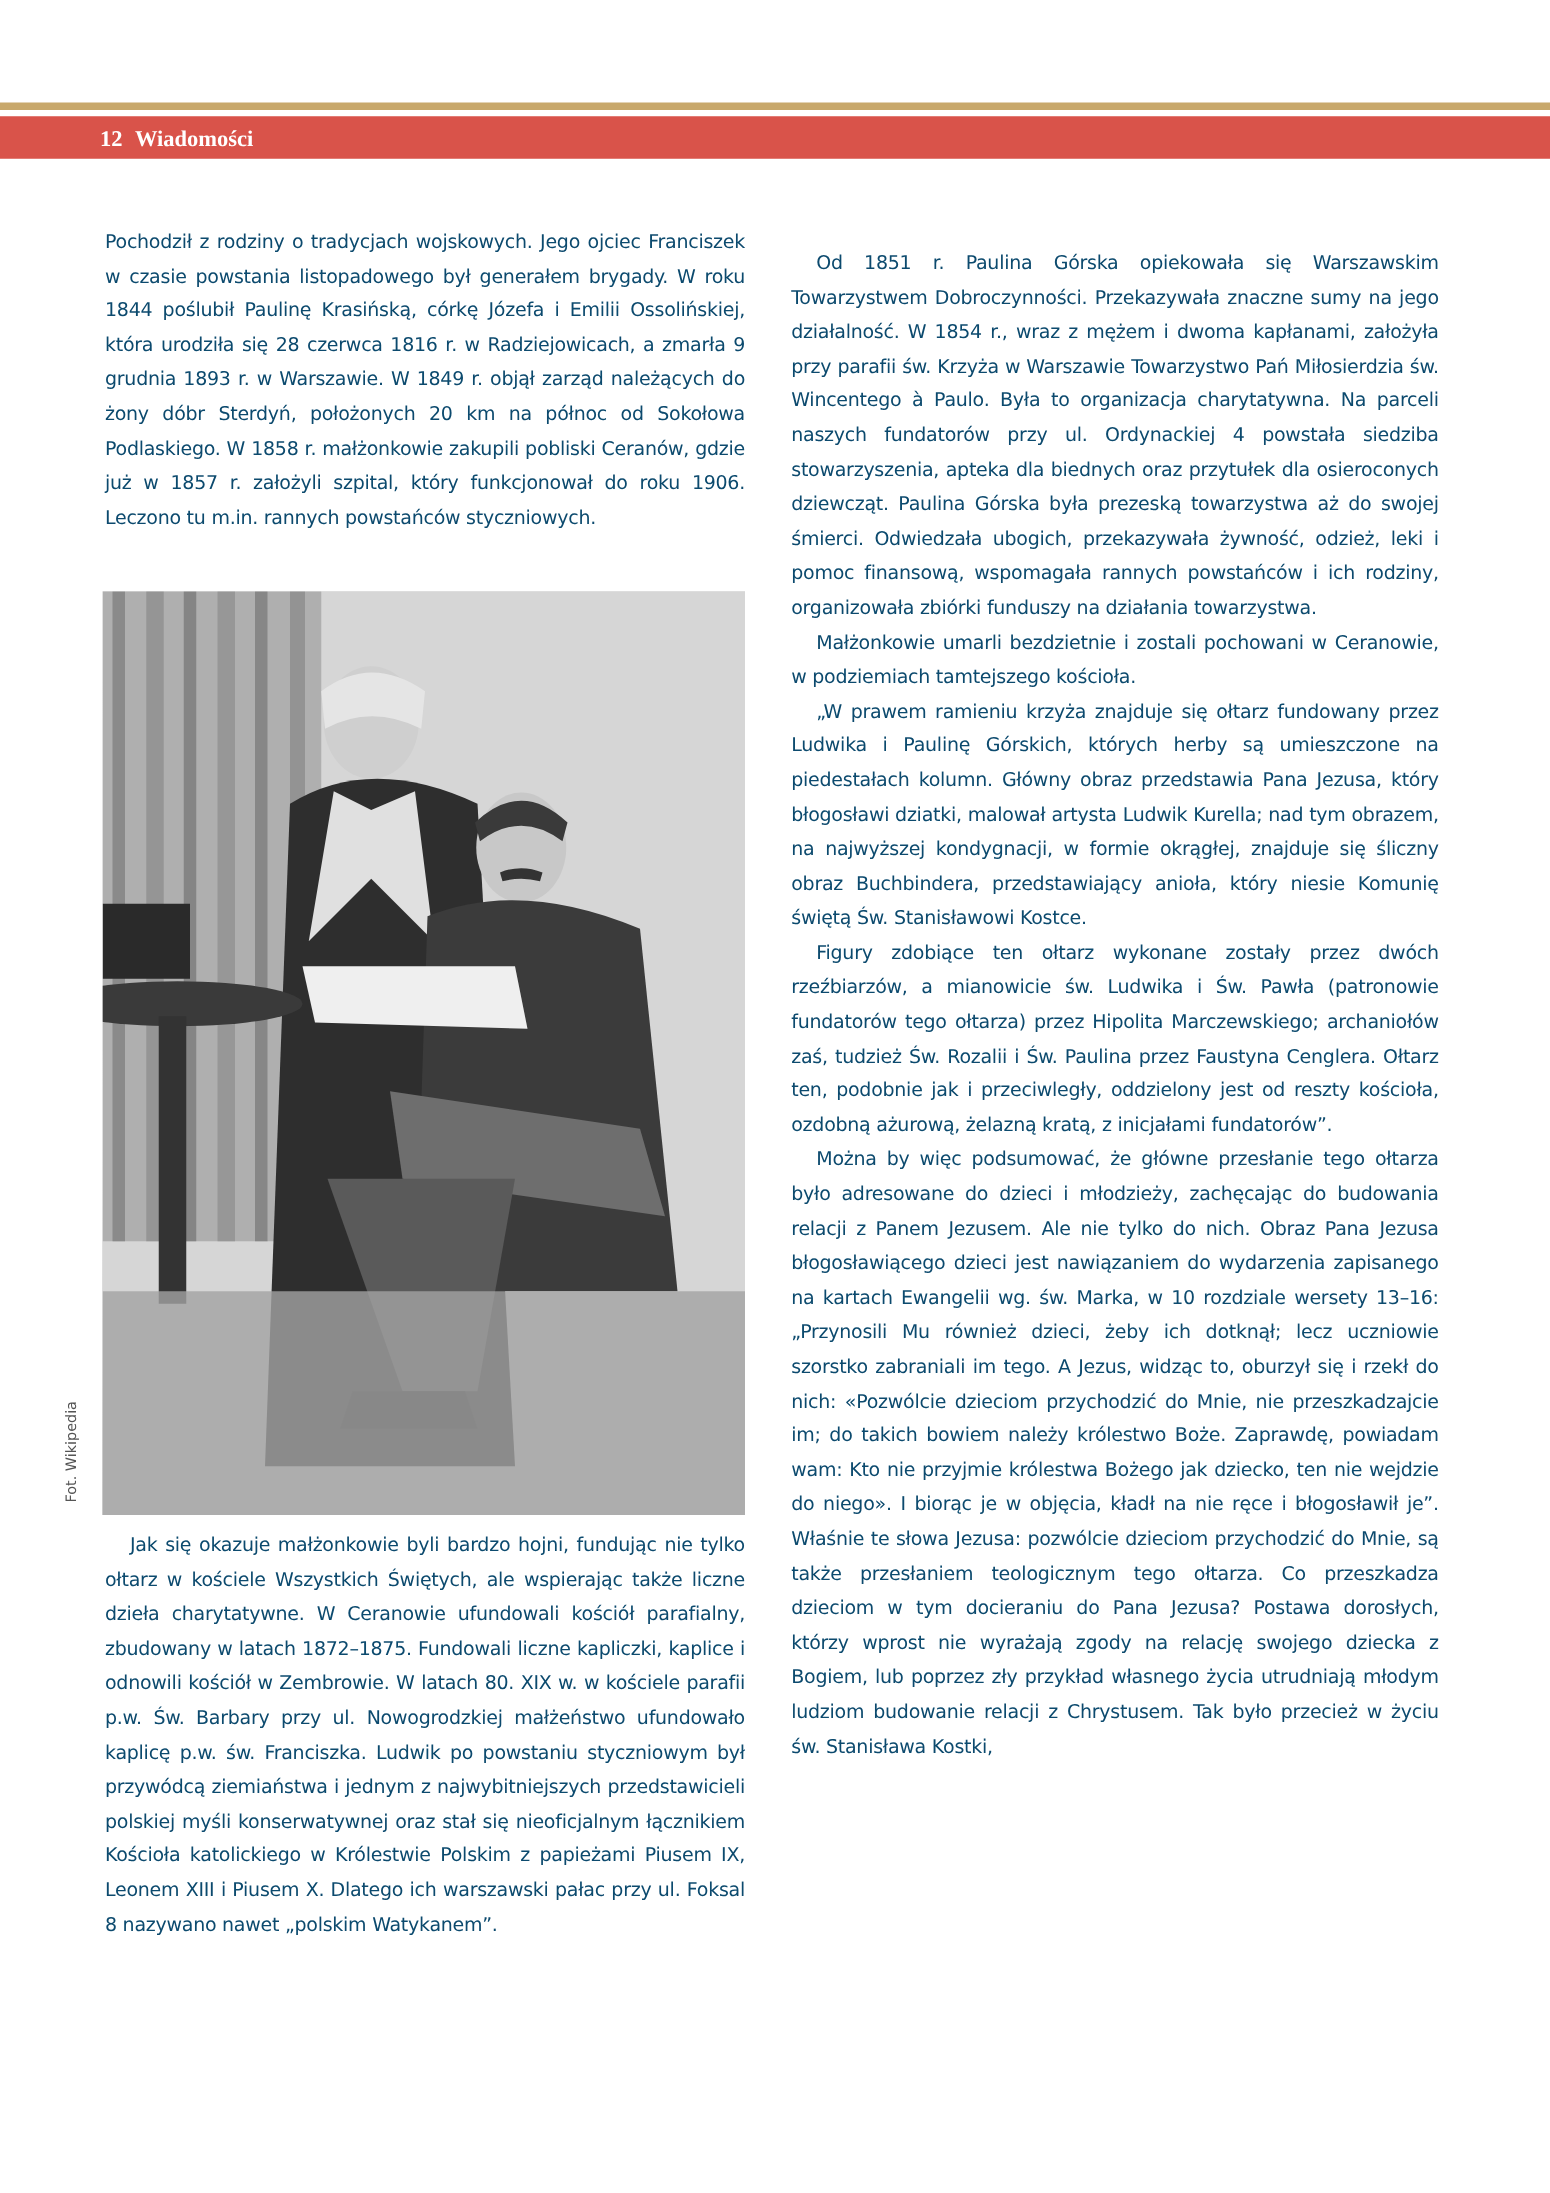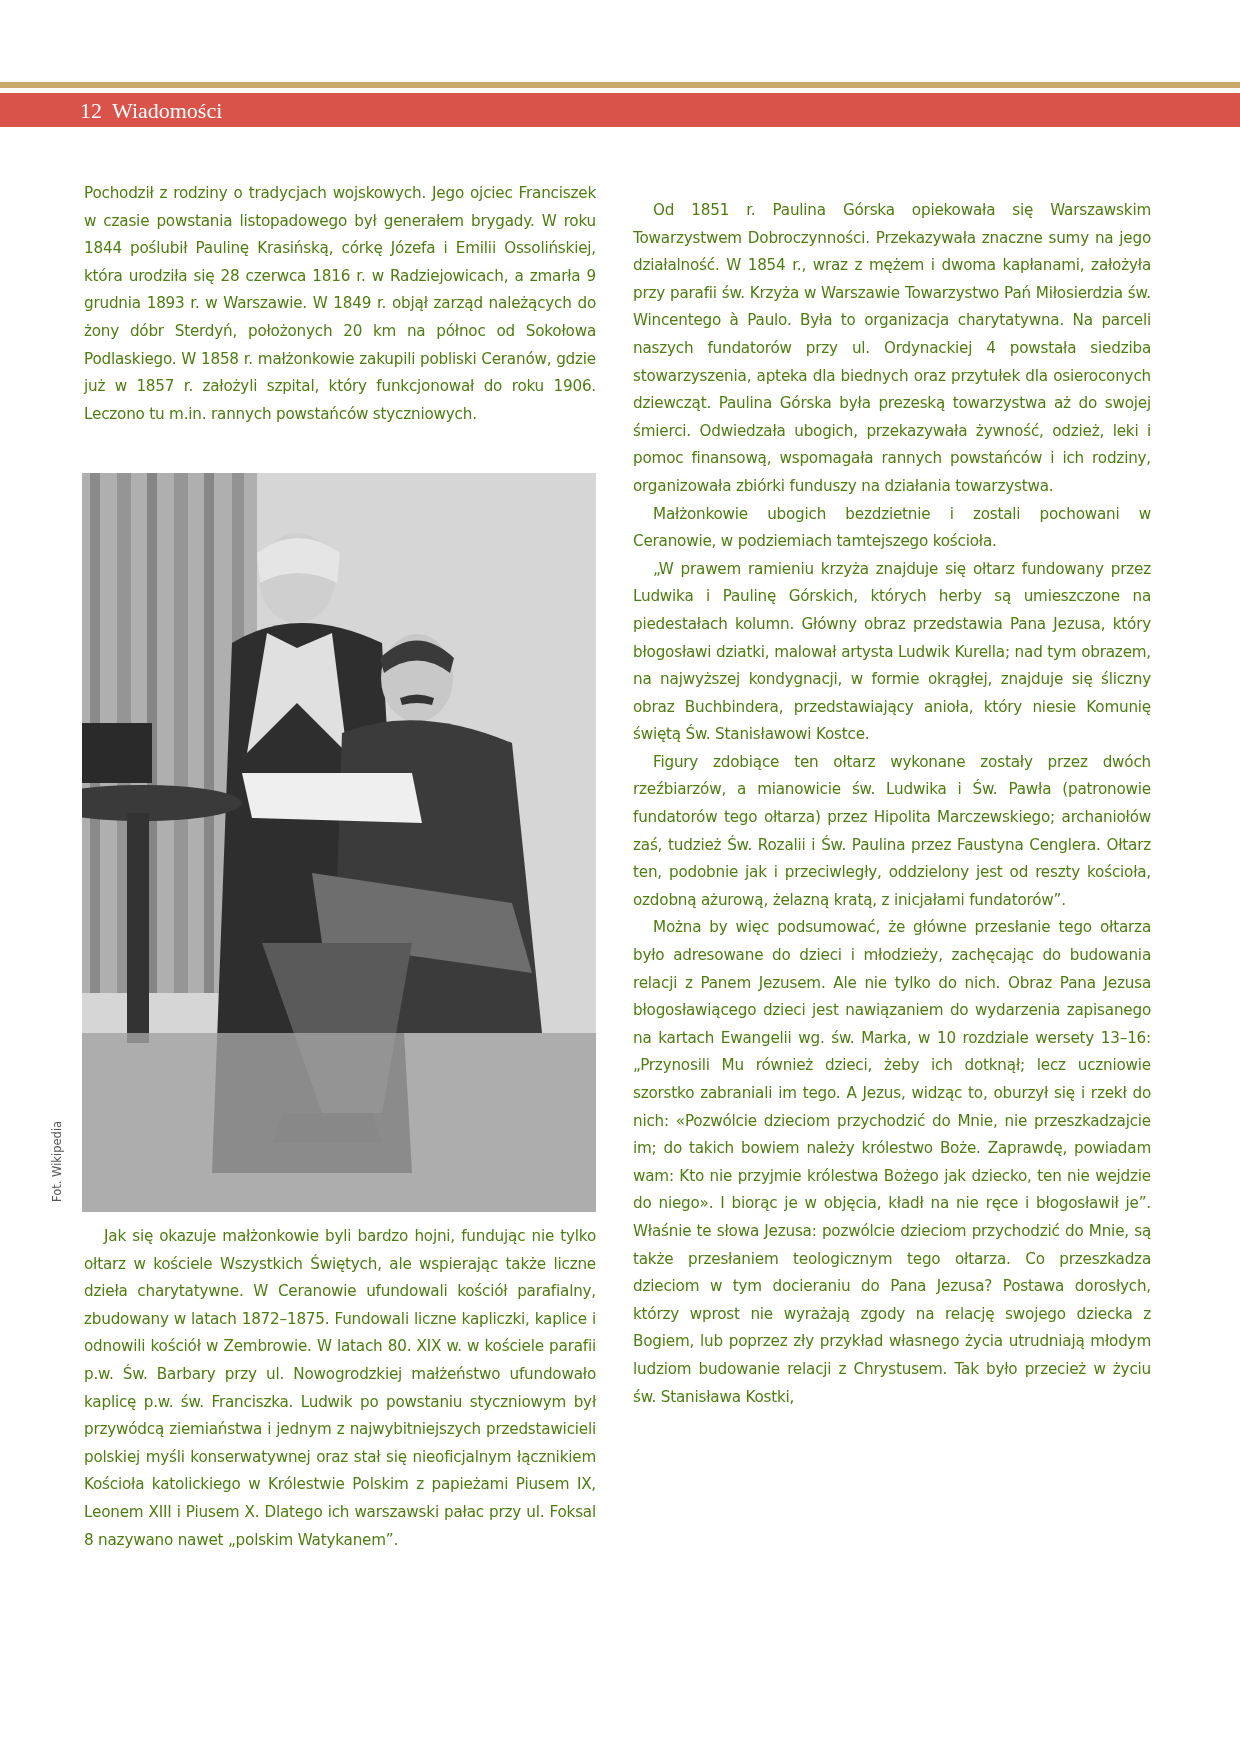--- a/index.html
+++ b/index.html
@@ -1,23 +1,23 @@
 <!DOCTYPE html>
 <html><head>
 <meta charset="utf-8">
 <style>
   html, body { margin: 0; padding: 0; background: #ffffff; }
   body { width: 1240px; height: 1754px; position: relative; overflow: hidden; }
   .gold-rule { position: absolute; left: 0; top: 82px; width: 1240px; height: 6px; background: #c8a86b; }
   .header-bar { position: absolute; left: 0; top: 93px; width: 1240px; height: 34px; background: #d9534a; }
   .header-text { position: absolute; left: 80px; top: 93px; height: 34px; line-height: 36px; color: #ffffff;
-    font-family: "Liberation Serif", "DejaVu Serif", serif; font-size: 22px; white-space: nowrap; }
+    font-family: "Liberation Serif", "DejaVu Serif", serif; font-size: 18px; white-space: nowrap; font-weight: bold; }
   .header-text .num { margin-right: 10px; }
   .col { position: absolute; font-family: "DejaVu Sans", "Liberation Sans", sans-serif; font-size: 15.2px;
-    line-height: 27.6px; color: #4d7c0f; text-align: justify; letter-spacing: -0.2px; }
+    line-height: 27.6px; color: #0c4a6e; text-align: justify; letter-spacing: -0.2px; }
   .col p { margin: 0; }
   .col p.indent { text-indent: 20px; }
   .col-left-top { left: 84px; top: 180px; width: 512px; }
   .col-left-bottom { left: 84px; top: 1223px; width: 512px; }
   .col-right { left: 633px; top: 180px; width: 518px; margin-top: 17px; }
   .col em { font-style: italic; }
   .photo { position: absolute; left: 82px; top: 473px; width: 514px; height: 739px; overflow: hidden;
     background: linear-gradient(180deg, #d8d8d8 0%, #cfcfcf 60%, #9a9a9a 100%); }
   .credit { position: absolute; left: 50px; top: 1202px; transform: rotate(-90deg); transform-origin: left top;
     font-family: "DejaVu Sans", "Liberation Sans", sans-serif; font-size: 11.5px; color: #555; white-space: nowrap; }
@@ -72,17 +72,17 @@
   </svg>
 </div>
 <div class="credit">Fot. Wikipedia</div>
 
 <div class="col col-left-bottom">
   <p class="indent">Jak się okazuje małżonkowie byli bardzo hojni, fundując nie tylko ołtarz w kościele Wszystkich Świętych, ale wspierając także liczne dzieła charytatywne. W Ceranowie ufundowali kościół parafialny, zbudowany w latach 1872–1875. Fundowali liczne kapliczki, kaplice i odnowili kościół w Zembrowie. W latach 80. XIX w. w kościele parafii p.w. Św. Barbary przy ul. Nowogrodzkiej małżeństwo ufundowało kaplicę p.w. św. Franciszka. Ludwik po powstaniu styczniowym był przywódcą ziemiaństwa i jednym z najwybitniejszych przedstawicieli polskiej myśli konserwatywnej oraz stał się nieoficjalnym łącznikiem Kościoła katolickiego w Królestwie Polskim z papieżami Piusem IX, Leonem XIII i Piusem X. Dlatego ich warszawski pałac przy ul. Foksal 8 nazywano nawet „polskim Watykanem”.</p>
 </div>
 
 <div class="col col-right">
   <p class="indent">Od 1851 r. Paulina Górska opiekowała się Warszawskim Towarzystwem Dobroczynności. Przekazywała znaczne sumy na jego działalność. W 1854 r., wraz z mężem i dwoma kapłanami, założyła przy parafii św. Krzyża w Warszawie Towarzystwo Pań Miłosierdzia św. Wincentego à Paulo. Była to organizacja charytatywna. Na parceli naszych fundatorów przy ul. Ordynackiej 4 powstała siedziba stowarzyszenia, apteka dla biednych oraz przytułek dla osieroconych dziewcząt. Paulina Górska była prezeską towarzystwa aż do swojej śmierci. Odwiedzała ubogich, przekazywała żywność, odzież, leki i pomoc finansową, wspomagała rannych powstańców i ich rodziny, organizowała zbiórki funduszy na działania towarzystwa.</p>
-  <p class="indent">Małżonkowie ubogich bezdzietnie i zostali pochowani w Ceranowie, w podziemiach tamtejszego kościoła.</p>
+  <p class="indent">Małżonkowie umarli bezdzietnie i zostali pochowani w Ceranowie, w podziemiach tamtejszego kościoła.</p>
   <p class="indent">„W prawem ramieniu krzyża znajduje się ołtarz fundowany przez Ludwika i Paulinę Górskich, których herby są umieszczone na piedestałach kolumn. Główny obraz przedstawia Pana Jezusa, który błogosławi dziatki, malował artysta Ludwik Kurella; nad tym obrazem, na najwyższej kondygnacji, w formie okrągłej, znajduje się śliczny obraz Buchbindera, przedstawiający anioła, który niesie Komunię świętą Św. Stanisławowi Kostce.</p>
   <p class="indent">Figury zdobiące ten ołtarz wykonane zostały przez dwóch rzeźbiarzów, a mianowicie św. Ludwika i Św. Pawła (patronowie fundatorów tego ołtarza) przez Hipolita Marczewskiego; archaniołów zaś, tudzież Św. Rozalii i Św. Paulina przez Faustyna Cenglera. Ołtarz ten, podobnie jak i przeciwległy, oddzielony jest od reszty kościoła, ozdobną ażurową, żelazną kratą, z inicjałami fundatorów”.</p>
   <p class="indent">Można by więc podsumować, że główne przesłanie tego ołtarza było adresowane do dzieci i młodzieży, zachęcając do budowania relacji z Panem Jezusem. Ale nie tylko do nich. Obraz Pana Jezusa błogosławiącego dzieci jest nawiązaniem do wydarzenia zapisanego na kartach Ewangelii wg. św. Marka, w 10 rozdziale wersety 13–16: „Przynosili Mu również dzieci, żeby ich dotknął; lecz uczniowie szorstko zabraniali im tego. A Jezus, widząc to, oburzył się i rzekł do nich: «Pozwólcie dzieciom przychodzić do Mnie, nie przeszkadzajcie im; do takich bowiem należy królestwo Boże. Zaprawdę, powiadam wam: Kto nie przyjmie królestwa Bożego jak dziecko, ten nie wejdzie do niego». I biorąc je w objęcia, kładł na nie ręce i błogosławił je”. Właśnie te słowa Jezusa: pozwólcie dzieciom przychodzić do Mnie, są także przesłaniem teologicznym tego ołtarza. Co przeszkadza dzieciom w tym docieraniu do Pana Jezusa? Postawa dorosłych, którzy wprost nie wyrażają zgody na relację swojego dziecka z Bogiem, lub poprzez zły przykład własnego życia utrudniają młodym ludziom budowanie relacji z Chrystusem. Tak było przecież w życiu św. Stanisława Kostki,</p>
 </div>
 
 </body></html>

